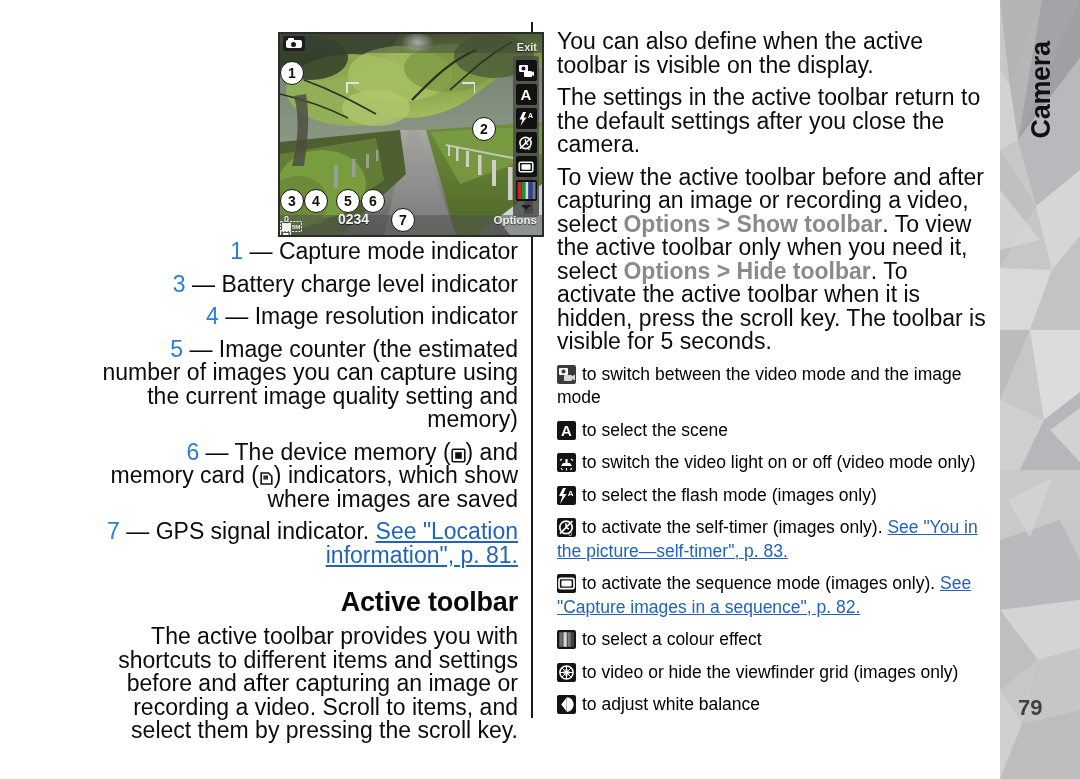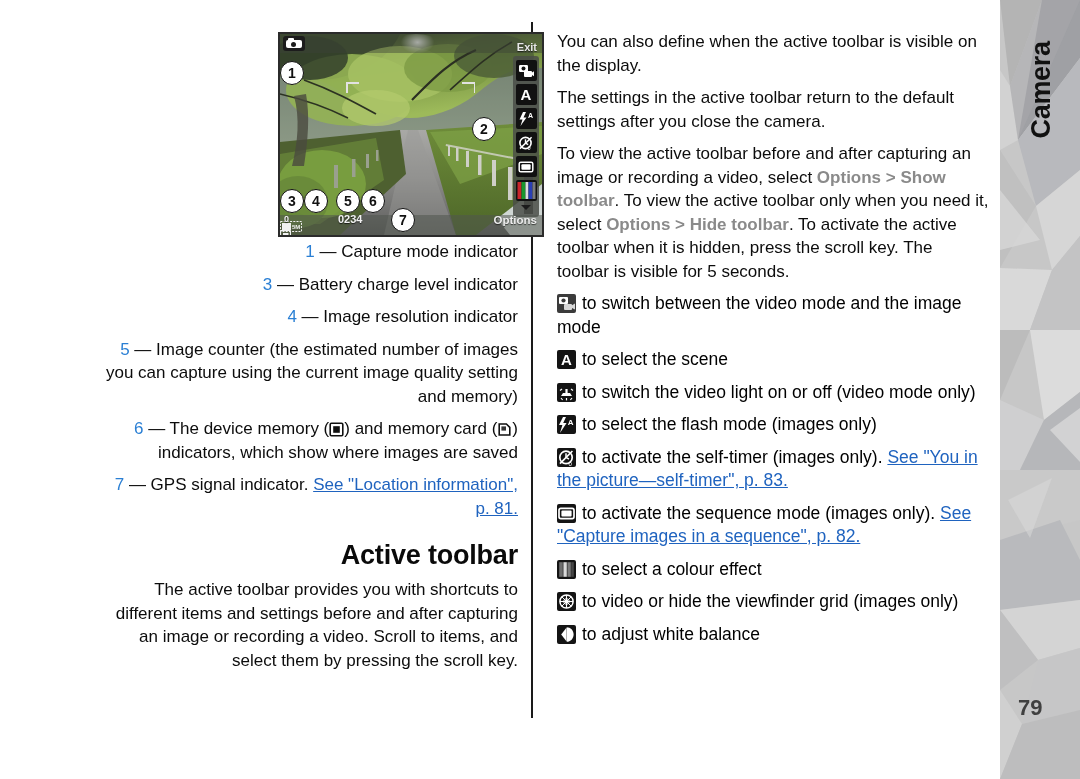--- a/index.html
+++ b/index.html
@@ -77,21 +77,21 @@
     left: 531px;
     top: 22px;
     width: 2px;
     height: 696px;
     background: #1a1a1a;
   }
 
   
   p.para {
     margin: 0 0 9px 0;
-    font-size: 17px;
+    font-size: 23px;
     line-height: 23.5px;
     color: #0c0c0c;
   }
   .num {
     color: #2a7fd4;
     font-weight: normal;
   }
   .link {
     color: #1f63bf;
     text-decoration: underline;
@@ -176,21 +176,21 @@
     background: rgba(80,86,78,0.55);
   }
   #options-lbl {
     position: absolute;
     right: 5px; bottom: 3px;
     font-size: 11.5px;
     color: #ededed;
     font-weight: bold;
     text-shadow: 0 1px 1px rgba(0,0,0,.6);
   }
-  .st { position: absolute; bottom: 3px; color:#f2f2f2; font-size:11px; font-weight:bold;
+  .st { position: absolute; bottom: 3px; color:#f2f2f2; font-size:14px; font-weight:bold;
         text-shadow: 0 1px 1px rgba(0,0,0,.7); }
   #st-ev   { left: 4px; bottom: 4px; font-size: 9px; }
   #st-res  { left: 24px; bottom: 4px; width: 22px; height: 11px; }
   #st-cnt  { left: 58px; bottom: 4px; }
   #st-mem  { left: 84px; bottom: 3px; width: 11px; height: 13px; }
 
   
   .fbr { position: absolute; width: 13px; height: 11px; }
   .fbr i { position:absolute; background:#e2e2e2; }
 

